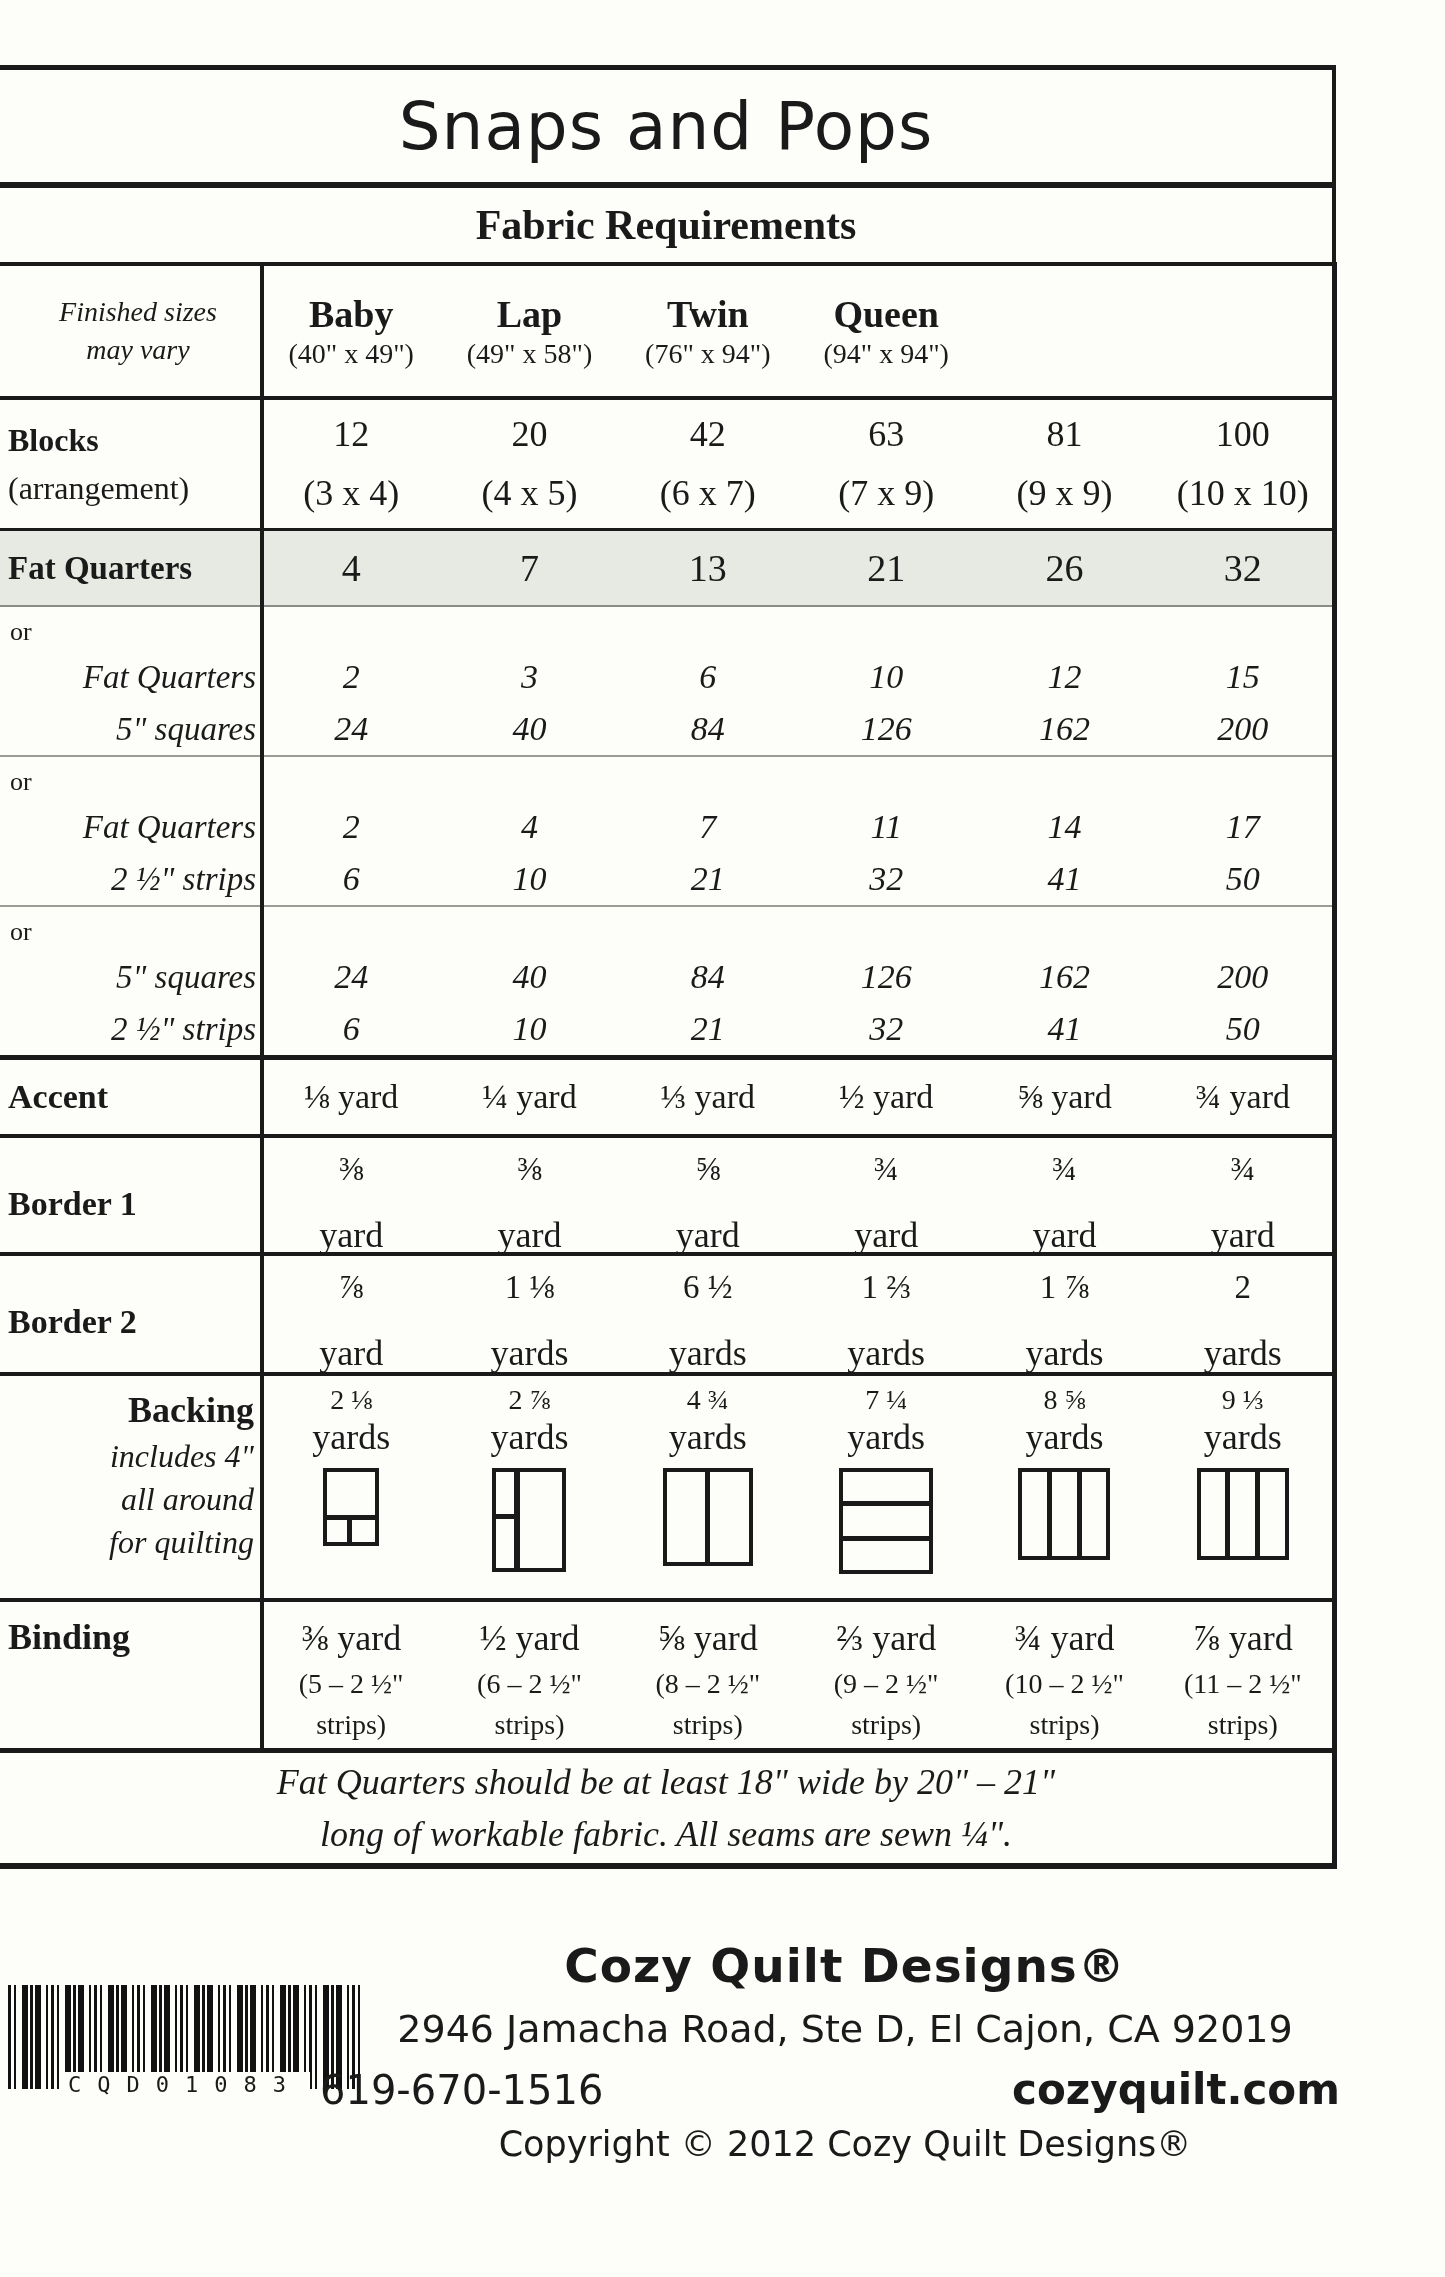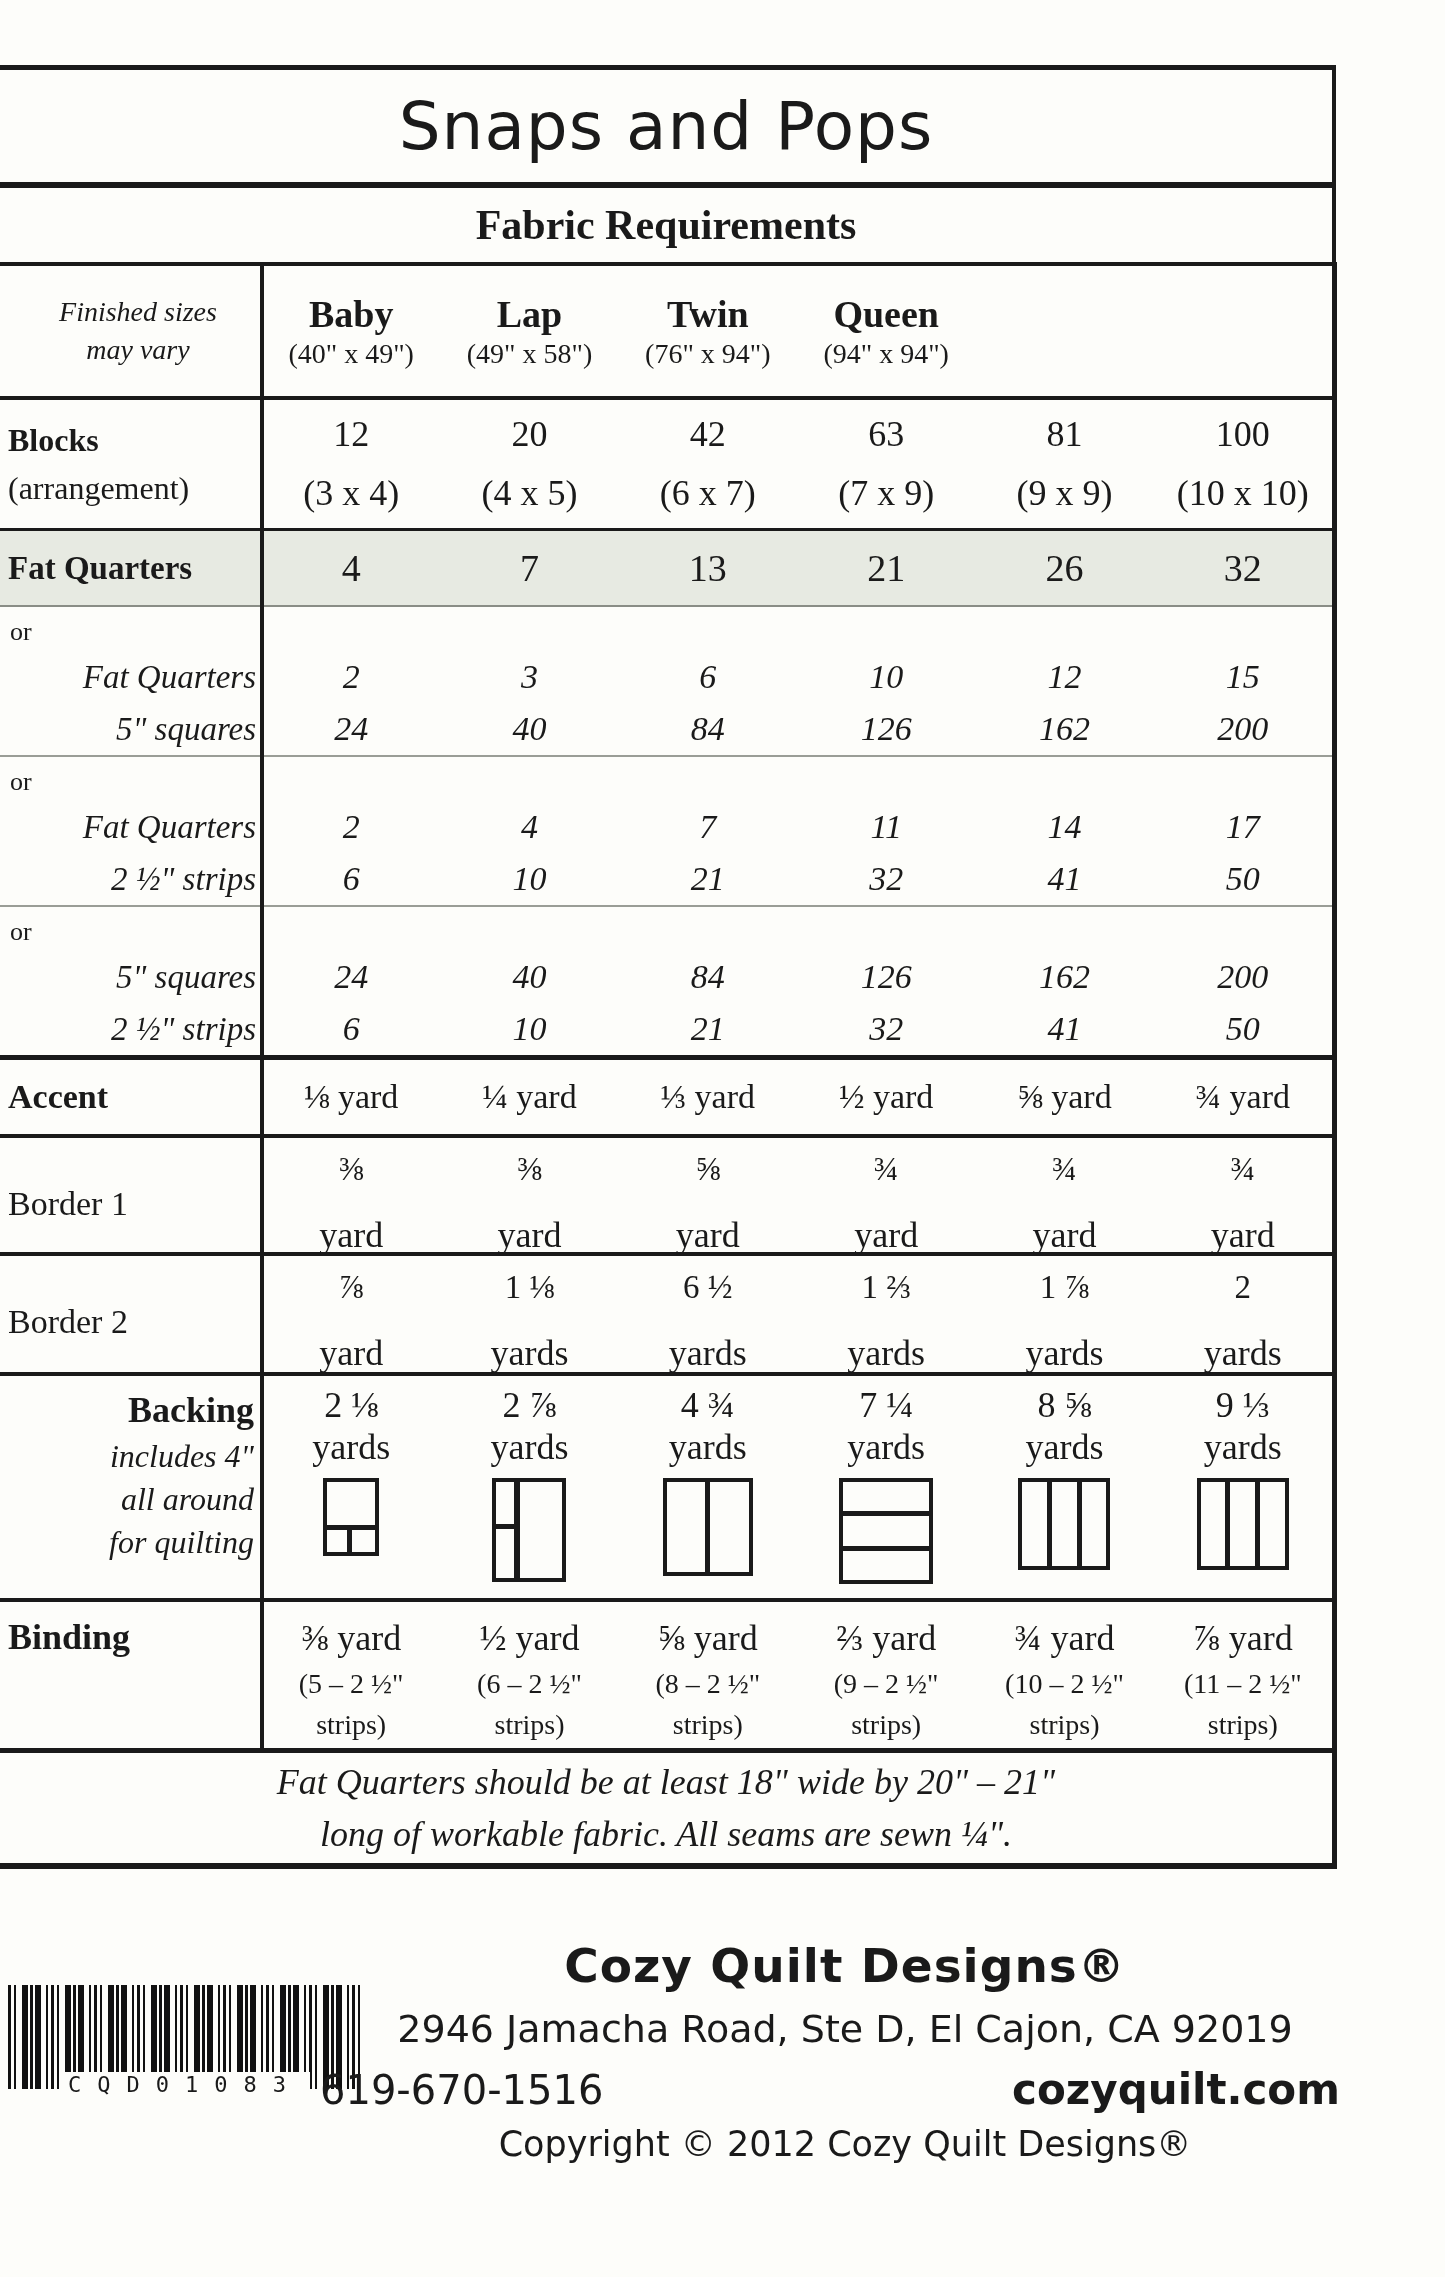--- a/index.html
+++ b/index.html
@@ -47,30 +47,30 @@
   .g-label{font-size:33px;font-style:italic;text-align:right;padding-right:6px;}
   .g-val{font-size:34px;font-style:italic;}
 
   .r-accent{height:74px;border-bottom:4px solid #1a1a1a;}
   .ac-label{font-size:34px;font-weight:bold;}
   .ac-val{font-size:34px;}
 
   .r-b{border-bottom:4px solid #1a1a1a;}
   .r-b1{height:114px;}
   .r-b2{height:116px;}
-  .b-label{font-size:34px;font-weight:normal;align-self:center;}
+  .b-label{font-size:34px;font-weight:bold;align-self:center;}
   .b-cell{font-size:33px;line-height:1.9;}
   .b-cell .unit{font-size:36px;}
 
   .r-backing{height:222px;border-bottom:4px solid #1a1a1a;align-items:start;}
   .bk-label{text-align:right;padding-right:8px;padding-top:10px;line-height:1.35;}
   .bk-label .nm{font-size:36px;font-weight:bold;}
   .bk-label .sub{font-size:32px;font-style:italic;}
   .bk-cell{padding-top:8px;display:flex;flex-direction:column;align-items:center;}
-  .bk-amt{font-size:36px;}
+  .bk-amt{font-size:28px;}
   .bk-unit{font-size:36px;}
 
   .r-binding{height:146px;border-bottom:5px solid #1a1a1a;align-items:start;}
   .bn-label{font-size:36px;font-weight:bold;padding-top:14px;}
   .bn-cell{padding-top:10px;line-height:1.45;}
   .bn-yard{font-size:36px;}
   .bn-strips{font-size:28px;}
 
   .r-note{height:110px;display:flex;flex-direction:column;align-items:center;justify-content:center;text-align:center;}
   .note-line{font-size:36px;font-style:italic;line-height:1.45;}

